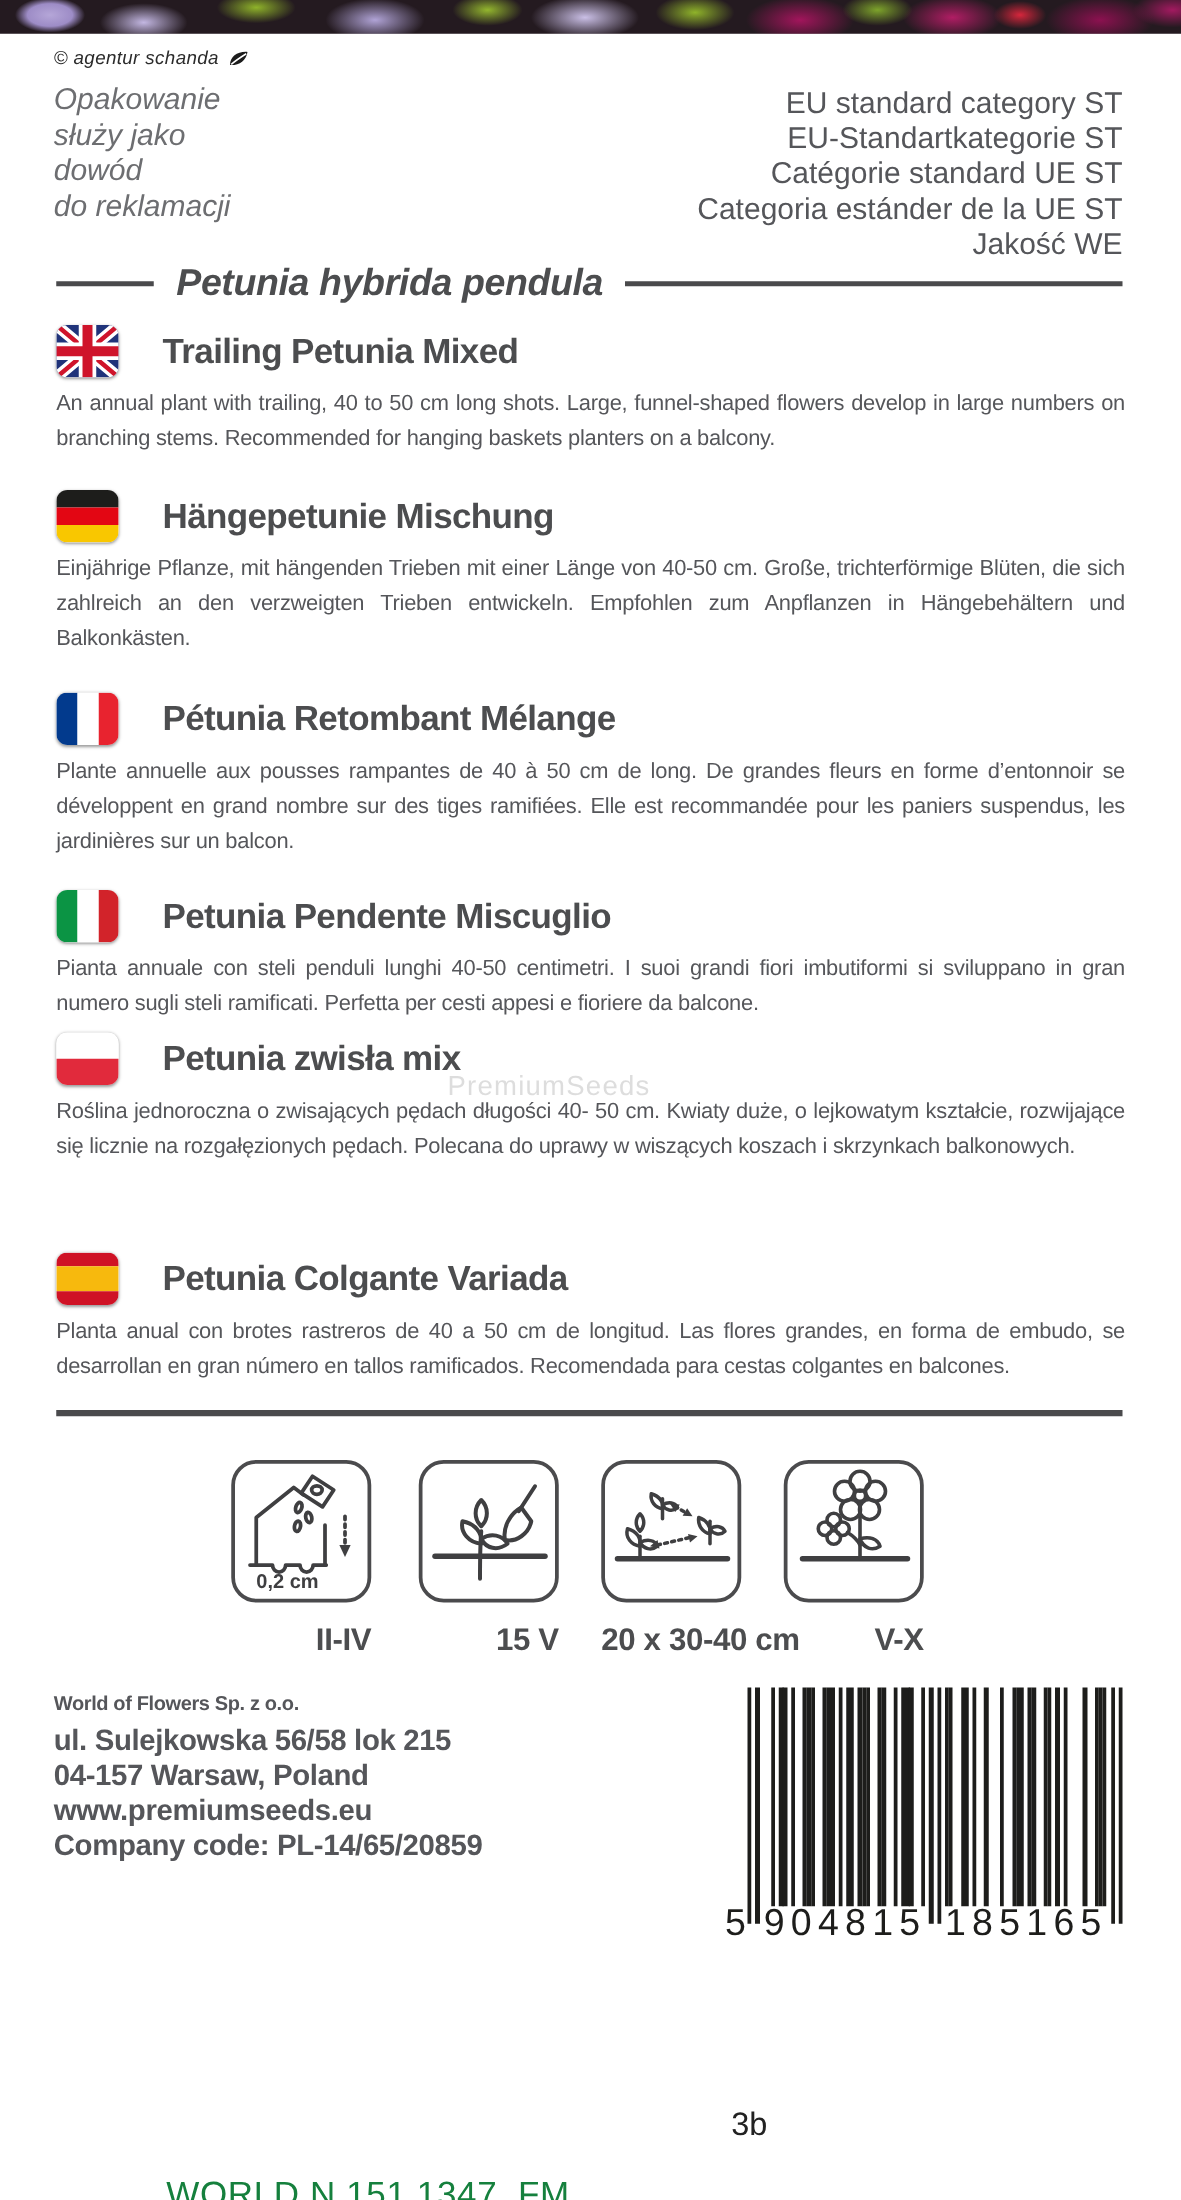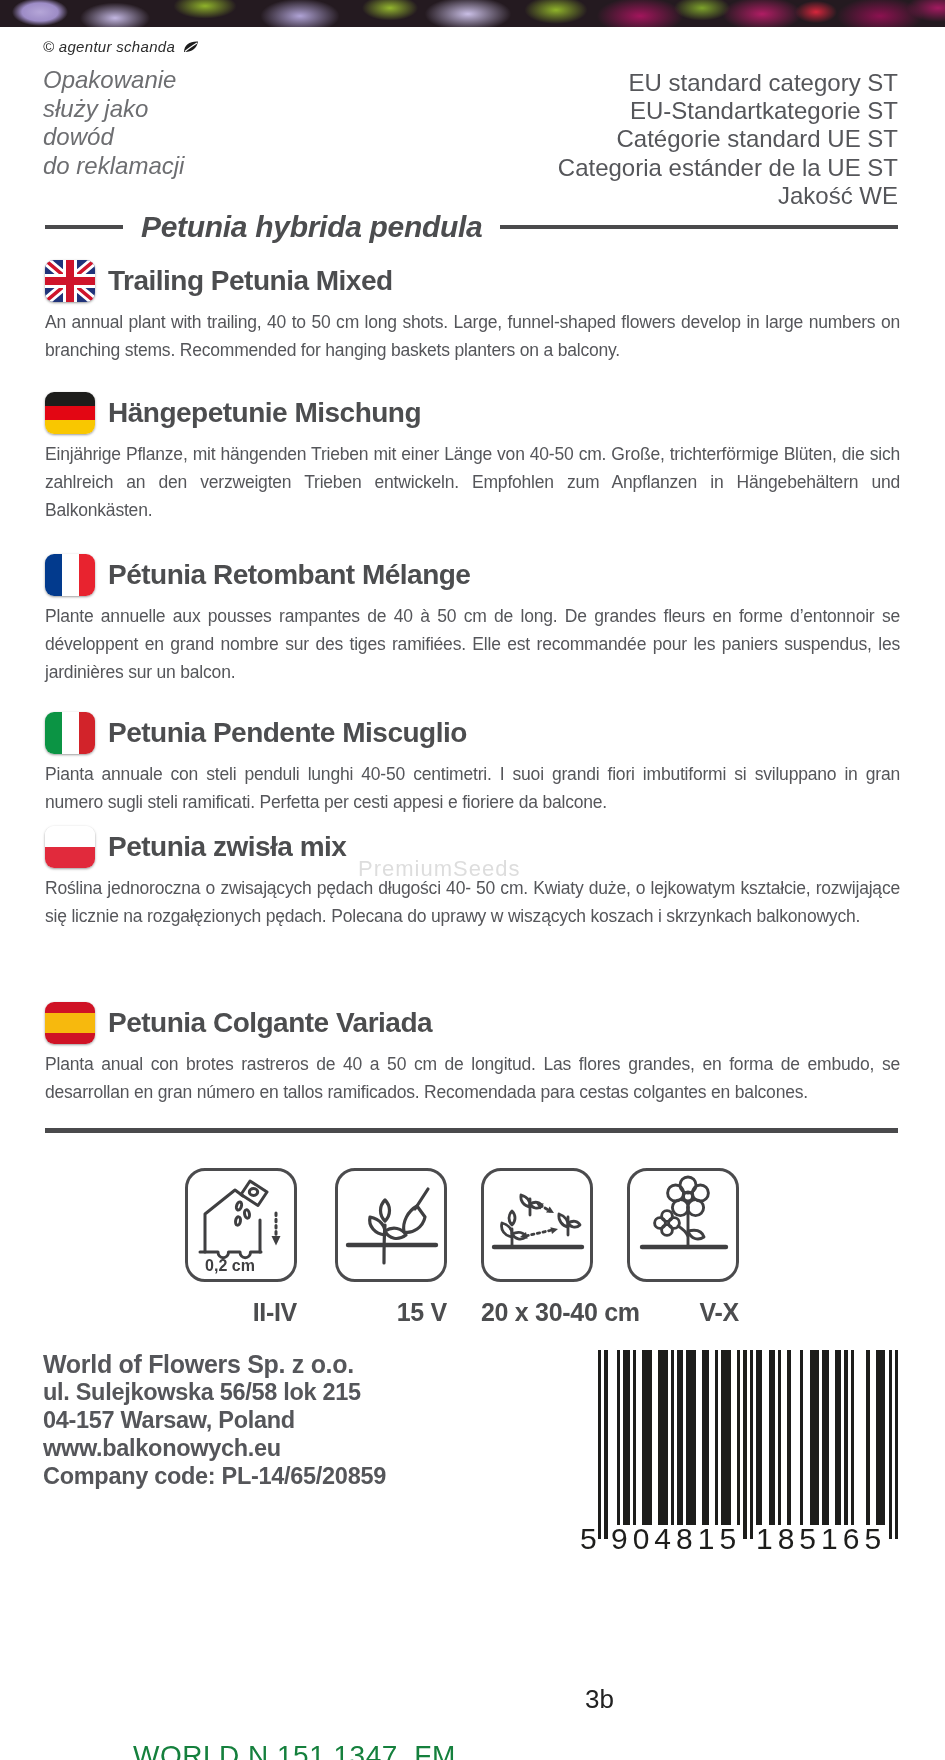--- a/index.html
+++ b/index.html
@@ -29,35 +29,35 @@
   .cat-block{position:absolute;right:47px;top:45px;text-align:right;font-size:24px;line-height:28.2px;color:#55565a;margin-top:24px;}
 
   .title-row{position:absolute;left:45px;top:210px;width:853px;display:flex;align-items:center;}
   .title-row .dash{height:4.5px;background:#4a4a4c;width:78px;flex:none;}
   .title-row .dash.grow{flex:1;width:auto;}
   .title-row h1{margin:0 18px;font-size:30px;font-style:italic;font-weight:bold;color:#4c4d4f;letter-spacing:-.3px;white-space:nowrap;}
 
   .watermark{position:absolute;left:358px;top:856px;font-size:22px;color:#c2c2c2;opacity:.55;letter-spacing:1px;z-index:0;}
 
   .lang-sec{position:absolute;left:45px;width:855px;z-index:1;}
-  .sec-head{display:flex;align-items:center;gap:13px;height:42px;}
+  .sec-head{display:flex;align-items:center;gap:35px;height:42px;}
   .flag{width:50px;height:42px;border-radius:9px;overflow:hidden;flex:none;box-shadow:0 1px 2.5px rgba(0,0,0,.40);}
   .flag svg{display:block;}
   .sec-head h2{margin:0;font-size:28px;font-weight:bold;color:#4c4d4f;letter-spacing:-.5px;white-space:nowrap;}
   .sec-body{margin:6px 0 0 0;font-size:17.5px;line-height:28px;color:#55565a;text-align:justify;letter-spacing:-.2px;}
 
   .divider{position:absolute;left:45px;top:1128px;width:853px;height:5px;background:#4a4a4c;}
 
   .pict-box{position:absolute;top:1168px;width:112px;height:114px;border:3px solid #4b4b4d;border-radius:20px;background:#fff;box-sizing:border-box;}
   .pict-box svg{position:absolute;left:2px;top:2px;}
   .depth-note{position:absolute;left:6px;bottom:4px;width:72px;text-align:center;font-weight:bold;font-size:16px;color:#3f3f41;}
   .pict-label{position:absolute;top:1298px;width:112px;text-align:right;font-weight:bold;font-size:25px;color:#4c4d4f;letter-spacing:-.3px;white-space:nowrap;}
 
   .company{position:absolute;left:43px;top:1350px;color:#55565a;font-weight:bold;line-height:28px;}
-  .company .c-name{font-size:25px;}
+  .company .c-name{font-size:16px;}
   .company div{font-size:23.5px;letter-spacing:-.3px;}
   .company .c-name{letter-spacing:-.3px;}
 
   .barcode{position:absolute;left:598px;top:1350px;width:300px;height:210px;}
   .bars{position:absolute;left:0;top:0;width:300px;height:190px;}
   .bar{position:absolute;top:0;height:175px;background:#1d1d1b;}
   .bar.guard{height:189px;}
   .bc-digit{position:absolute;font-size:30px;color:#1d1d1b;letter-spacing:5px;font-family:"Liberation Sans",sans-serif;}
   .bc-d0{left:-18px;top:172px;letter-spacing:0;}
   .bc-g1{left:13px;top:172px;text-align:right;}
@@ -270,21 +270,21 @@
 
   <div class="pict-label" style="left:185px">II-IV</div>
   <div class="pict-label" style="left:335px">15 V</div>
   <div class="pict-label" style="left:481px">20 x 30-40 cm</div>
   <div class="pict-label" style="left:627px">V-X</div>
 
   <div class="company">
     <div class="c-name">World of Flowers Sp. z o.o.</div>
     <div>ul. Sulejkowska 56/58 lok 215</div>
     <div>04-157 Warsaw, Poland</div>
-    <div>www.balkonowych.eu</div>
+    <div>www.premiumseeds.eu</div>
     <div>Company code: PL-14/65/20859</div>
   </div>
 
   <div class="barcode">
     <div class="bars">
         <div class="bar guard" style="left: 0%; width: 1.09263%;"></div>
         <div class="bar guard" style="left: 2.10526%; width: 1.09263%;"></div>
         <div class="bar" style="left: 6.31579%; width: 1.09263%;"></div>
         <div class="bar" style="left: 8.42105%; width: 1.09263%;"></div>
         <div class="bar" style="left: 9.47368%; width: 1.09263%;"></div>

